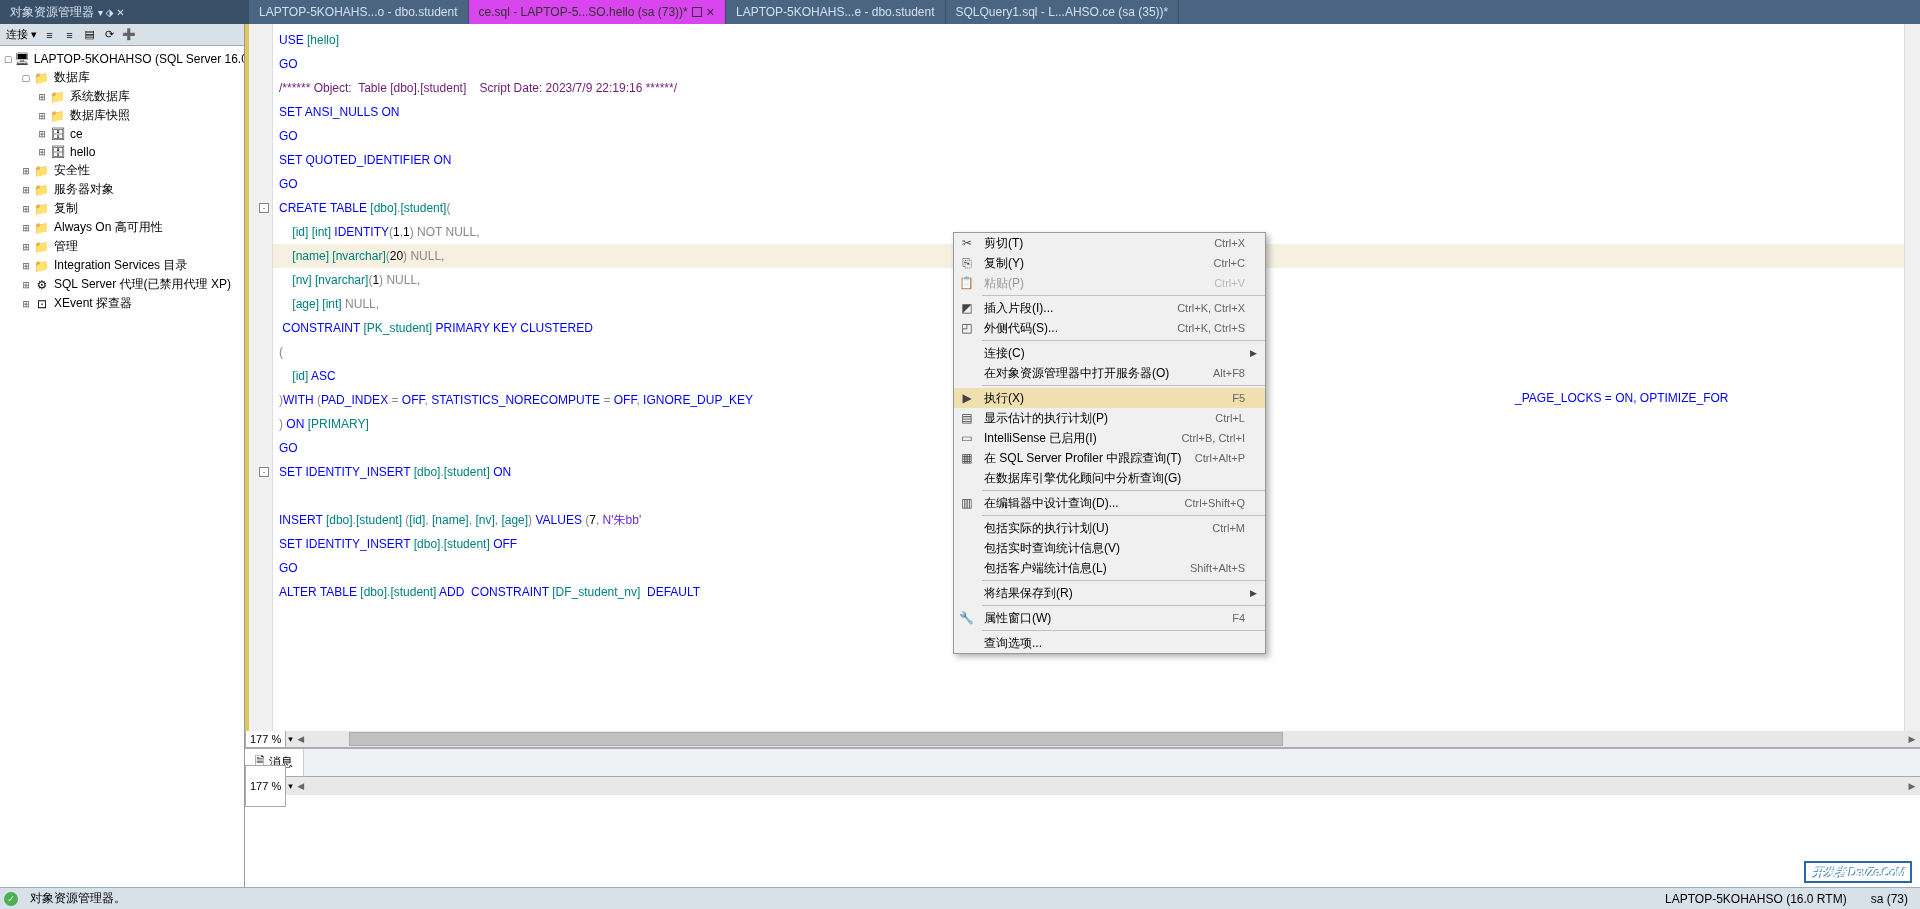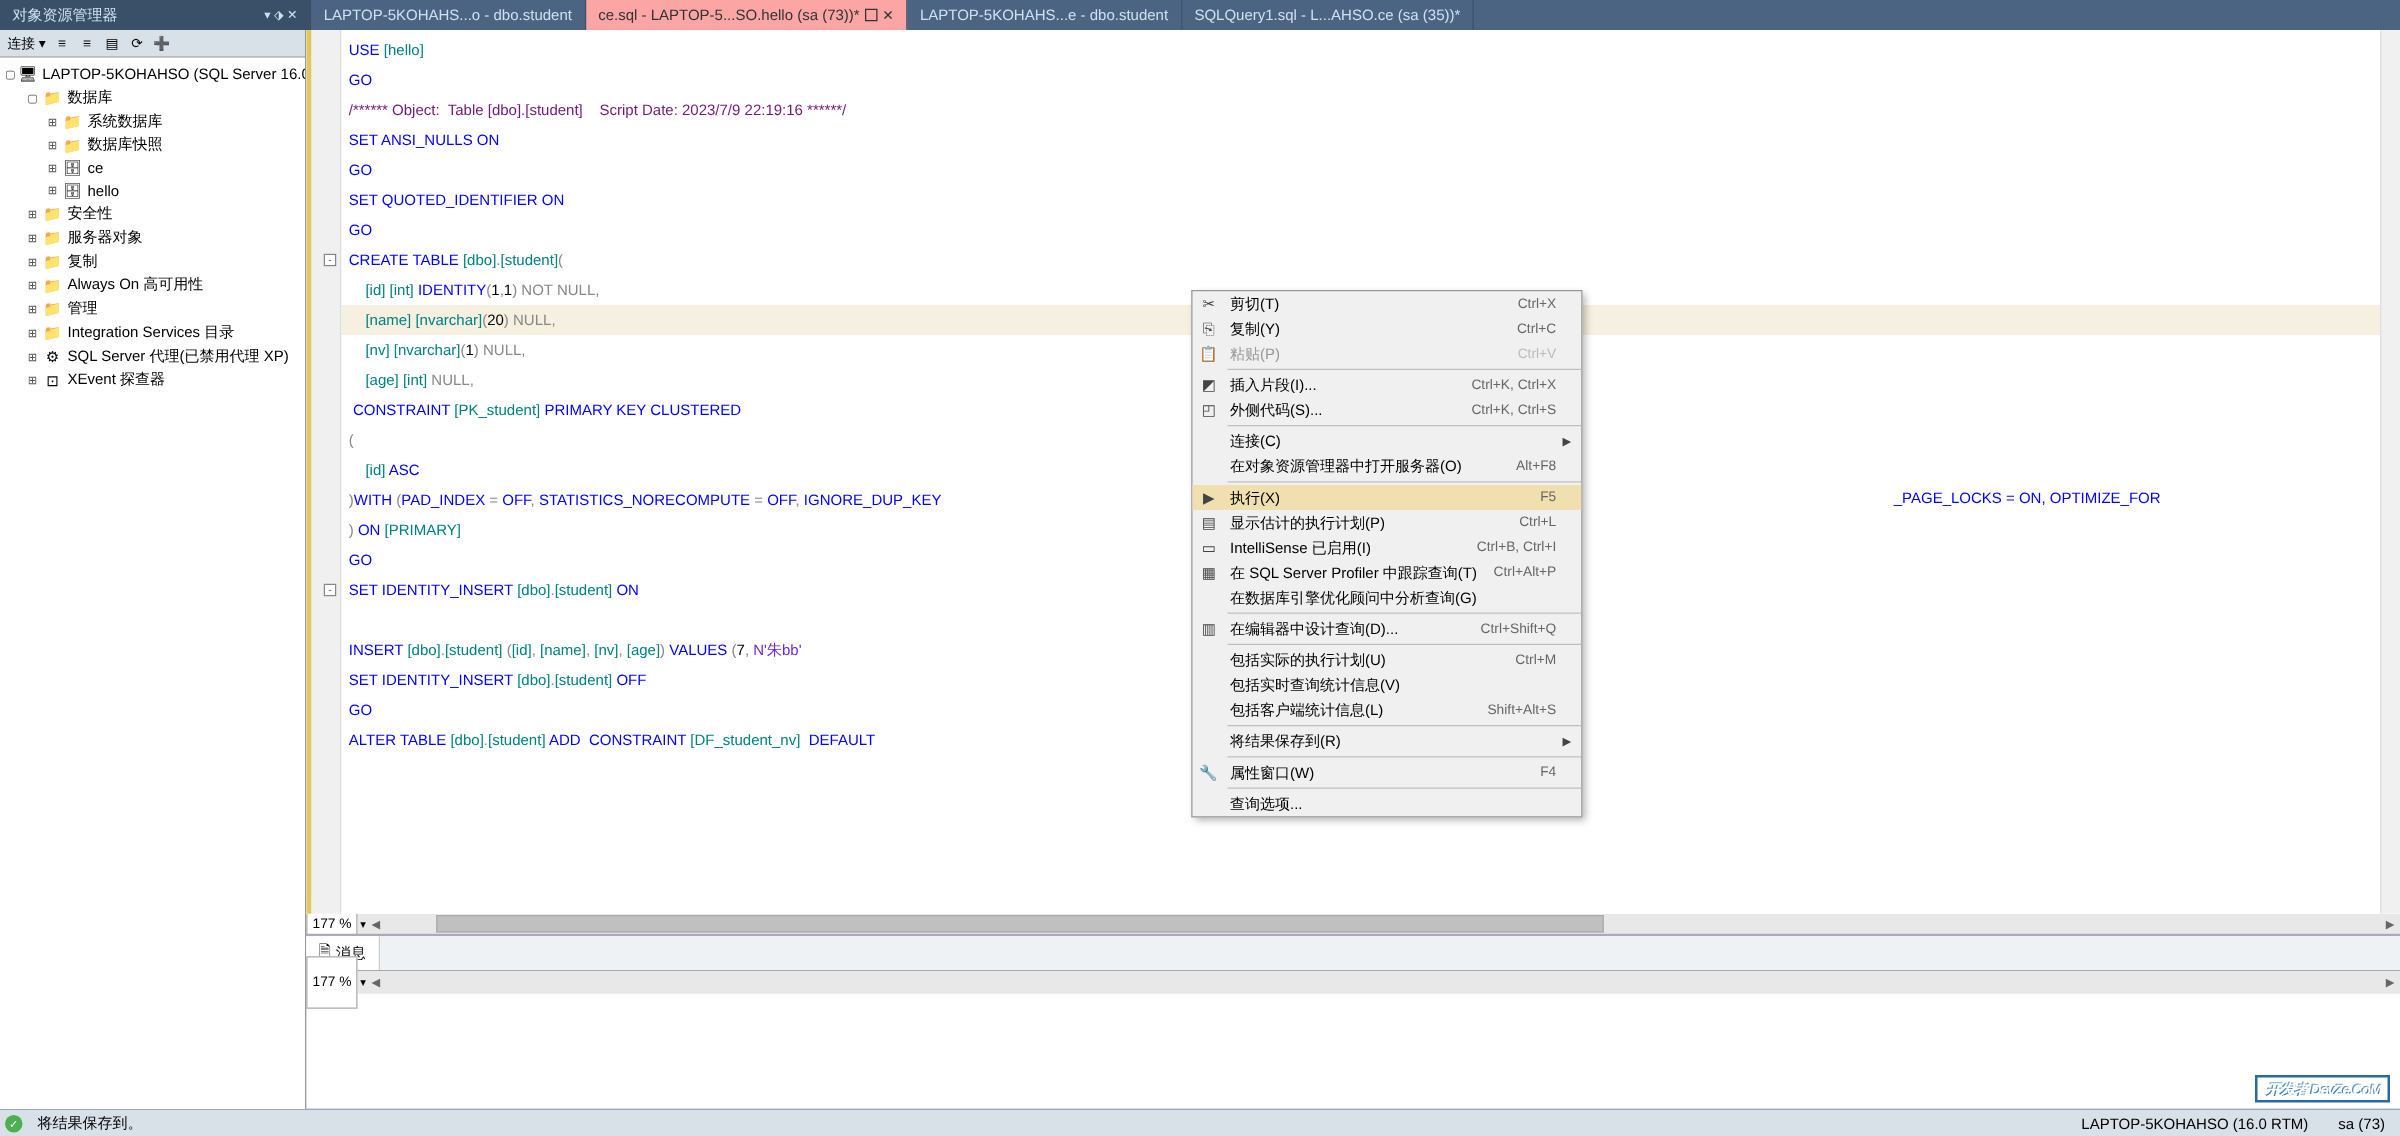--- a/index.html
+++ b/index.html
@@ -1,21 +1,21 @@
 <!DOCTYPE html>
 <html><head>
 <meta charset="utf-8">
 <style>
 * { margin: 0; padding: 0; box-sizing: border-box; font-family: "Microsoft YaHei", "Segoe UI", sans-serif; font-size: 12px; }
 body { background: #2c3e50; overflow: hidden; width: 1920px; height: 909px; }
 
 
 .tab-bar { display: flex; height: 24px; background: #4a6481; }
 .tab { padding: 4px 10px; color: #d0e0f0; background: #4a6481; border-right: 1px solid #3a5068; cursor: pointer; display: flex; align-items: center; gap: 4px; }
-.tab.active { background: #fca5a5; color: #333; }
+.tab.active { background: #d946ef; color: #333; }
 .tab-close { font-size: 11px; }
 .tab-pin { width: 10px; height: 10px; border: 1px solid currentColor; border-radius: 0; display: inline-block; }
 
 
 .main { display: flex; height: calc(100% - 24px - 22px); }
 .sidebar { width: 245px; background: #eef2f5; border-right: 1px solid #999; display: flex; flex-direction: column; }
 .sidebar-toolbar { background: #d8e0e8; padding: 3px 6px; display: flex; align-items: center; gap: 6px; border-bottom: 1px solid #aaa; }
 .sidebar-toolbar span { font-size: 11px; }
 .tb-icon { width: 14px; height: 14px; display: inline-flex; align-items: center; justify-content: center; }
 
@@ -75,21 +75,21 @@
 .ctx-sep { height: 1px; background: #c0c0c0; margin: 2px 0 2px 28px; }
 
 
 .watermark { position: absolute; right: 8px; bottom: 28px; font-weight: bold; font-size: 20px; font-style: italic; color: #0a4a7a; text-shadow: 1px 1px 0 #fff; letter-spacing: -1px; }
 .watermark .inner { background: linear-gradient(#7ab5e0,#2a6aa0); -webkit-background-clip: text; color: transparent; border:2px solid #2a6aa0; padding:2px 6px;}
 </style>
 </head>
 <body>
 
 <div class="tab-bar">
-  <div class="tab" style="width:249px;background:#3a5068;display:flex;justify-content:space-between;">
+  <div class="tab" style="width:249px;background:#3a5068;display:flex;">
     <span>对象资源管理器</span>
     <span style="font-size:10px;">▾ ⬗ ✕</span>
   </div>
   <div class="tab">
       <span>LAPTOP-5KOHAHS...o - dbo.student</span>
     </div>
   <div class="tab active">
     <span>ce.sql - LAPTOP-5...SO.hello (sa (73))*</span>
     <span class="tab-pin"></span>
     <span class="tab-close">✕</span>
@@ -226,21 +226,21 @@
         <span class="scroll-arrow">◀</span>
         <div style="flex:1"></div>
         <span class="scroll-arrow">▶</span>
       </div>
     </div>
   </div>
 </div>
 
 <div class="status-bar">
   <span class="status-ok">✓</span>
-  <span>将结果保存到。</span>
+  <span>对象资源管理器。</span>
   <div class="spacer"></div>
   <span class="status-item">LAPTOP-5KOHAHSO (16.0 RTM)</span>
   <span class="status-item">sa (73)</span>
 </div>
 
 <div class="context-menu" id="ctx-menu">
     <div class="ctx-item">
       <span class="ctx-icon-col">✂</span>
       <span class="ctx-label">剪切(T)</span>
       <span class="ctx-shortcut">Ctrl+X</span>

